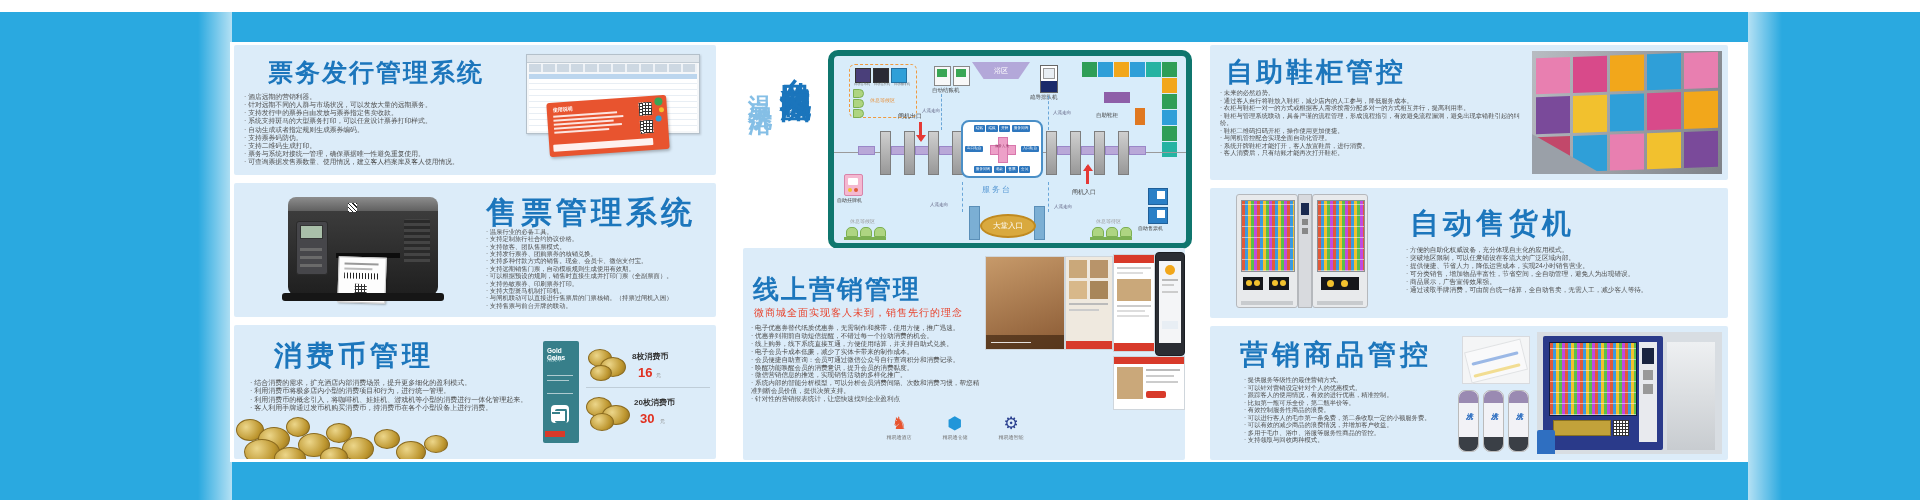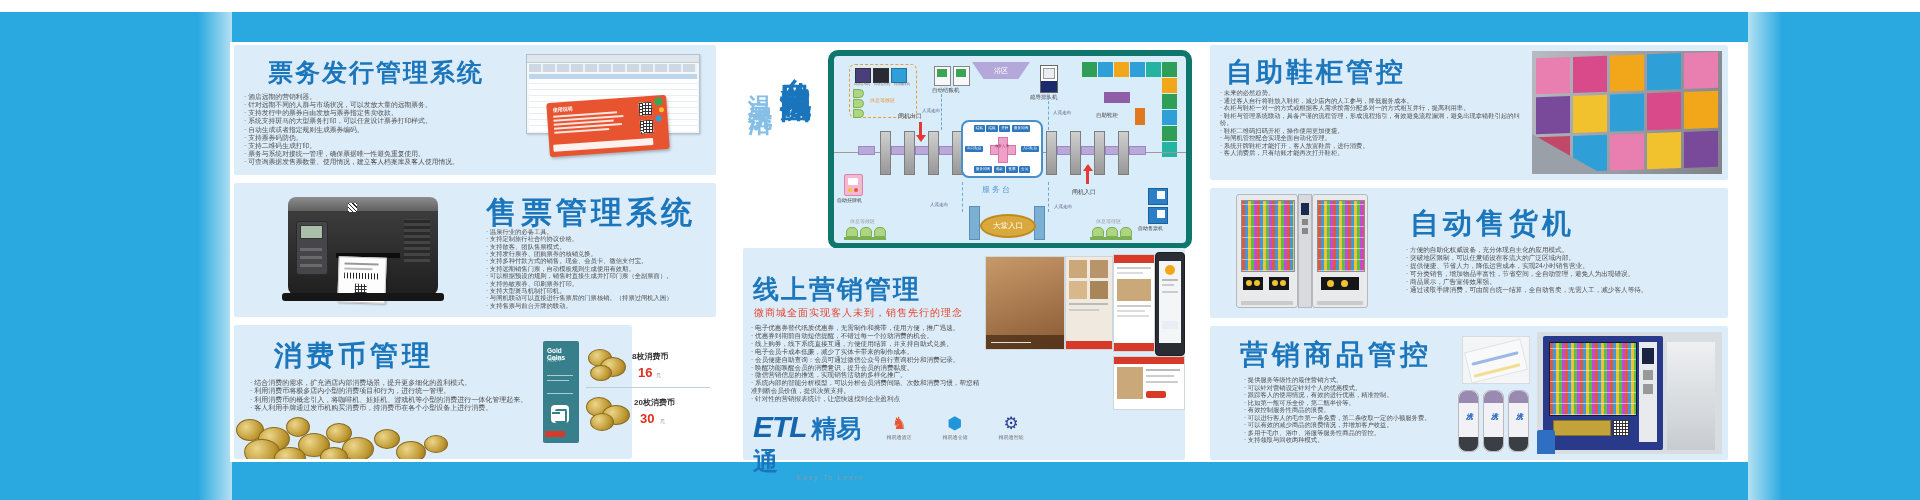--- a/index.html
+++ b/index.html
@@ -124,21 +124,21 @@
         <div class="b">支持多种付款方式的销售。现金、会员卡、微信支付宝。</div>
         <div class="b">支持远期销售门票，自动模板规则生成使用有效期。</div>
         <div class="b">可以根据预设的规则，销售时直接生成并打印门票（全副票面）。</div>
         <div class="b">支持热敏票券、印刷票券打印。</div>
         <div class="b">支持大型斑马机制打印机。</div>
         <div class="b">与闸机联动可以直接进行售票后的门票核销。（持票过闸机入园）</div>
         <div class="b">支持售票与前台开牌的联动。</div>
       </div>
   </div>
 
-  <div class="panel" style="left:4px;top:283px;width:398px;height:134px;">
+  <div class="panel" style="left:4px;top:283px;width:482px;height:134px;">
     <div class="ptitle" style="left:40px;top:12px;font-size:28px;letter-spacing:4px;">消费币管理</div>
     <div class="bullets" style="left:16px;top:54px;width:312px;font-size:7px;">
         <div class="b">结合消费的需求，扩充酒店内部消费场景，提升更多细化的盈利模式。</div>
         <div class="b">利用消费币将极多店内小型的消费项目和行为，进行统一管理。</div>
         <div class="b">利用消费币的概念引入，将咖啡机、娃娃机、游戏机等小型的消费进行一体化管理起来。</div>
         <div class="b">客人利用手牌通过发币机购买消费币，持消费币在各个小型设备上进行消费。</div>
       </div>
 
     <div class="abs" style="left:0;top:88px;width:230px;height:46px;overflow:hidden;">
       <div class="coin" style="left:2px;top:6px;width:26px;height:20px;"></div>
@@ -389,25 +389,20 @@
     </div>
     <div class="phshot" style="left:370px;top:108px;width:70px;height:52px;">
       <div class="abs" style="left:0;top:0;width:100%;height:7px;background:#d83a2a;"></div>
       <div class="abs" style="left:3px;top:10px;width:26px;height:32px;background:#caa87a;"></div>
       <div class="abs" style="left:32px;top:12px;width:34px;height:2px;background:#bbb;"></div>
       <div class="abs" style="left:32px;top:18px;width:28px;height:2px;background:#ccc;"></div>
       <div class="abs" style="left:32px;top:24px;width:32px;height:2px;background:#ccc;"></div>
       <div class="abs" style="left:32px;top:34px;width:20px;height:7px;background:#d83a2a;border-radius:2px;"></div>
     </div>
 
-    <div class="abs" style="left:10px;top:162px;width:120px;height:44px;">
-      <span style="font-size:30px;font-weight:900;font-style:italic;color:#1565ad;letter-spacing:-1px;">ETL</span>
-      <span style="font-size:25px;font-weight:900;color:#1b75bc;">精易通</span>
-      <div style="font-size:6.5px;color:#8a9aa8;letter-spacing:2px;margin-left:44px;margin-top:-4px;">Easy To Learn</div>
-    </div>
 
     <div class="abs" style="left:136px;top:166px;display:flex;gap:16px;">
       <div style="width:40px;text-align:center;">
         <div style="font-size:17px;color:#e8542f;line-height:20px;">♞</div>
         <div style="font-size:5px;color:#777;">精易通酒店</div>
       </div>
       <div style="width:40px;text-align:center;">
         <div style="font-size:17px;color:#2196d9;line-height:20px;">⬢</div>
         <div style="font-size:5px;color:#777;">精易通仓储</div>
       </div>

